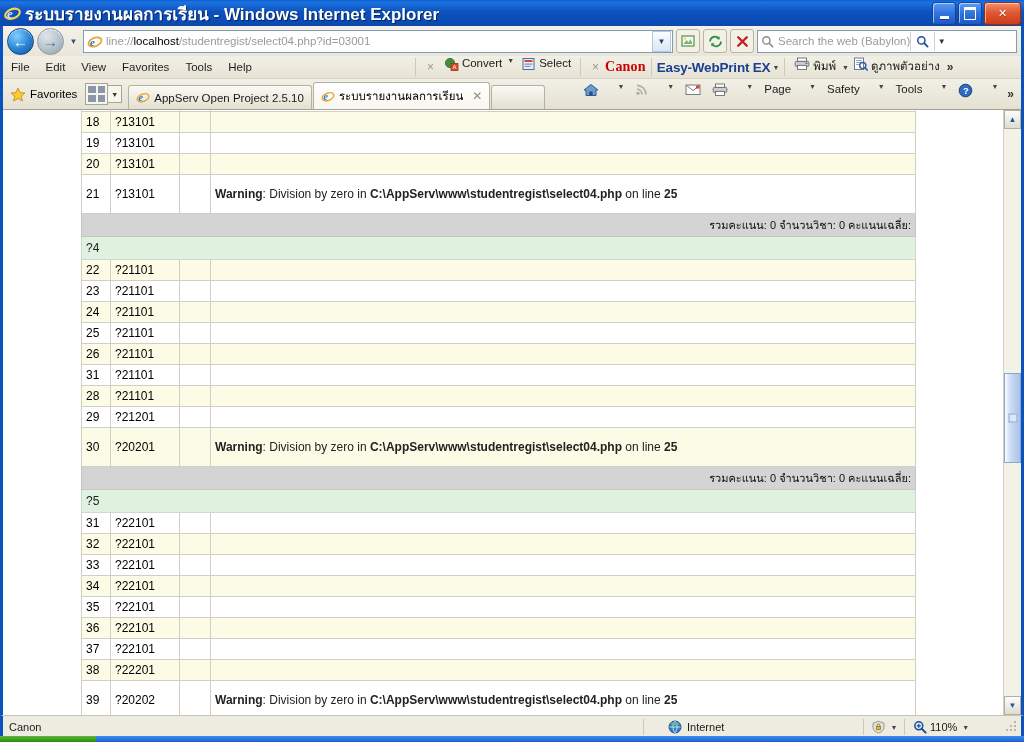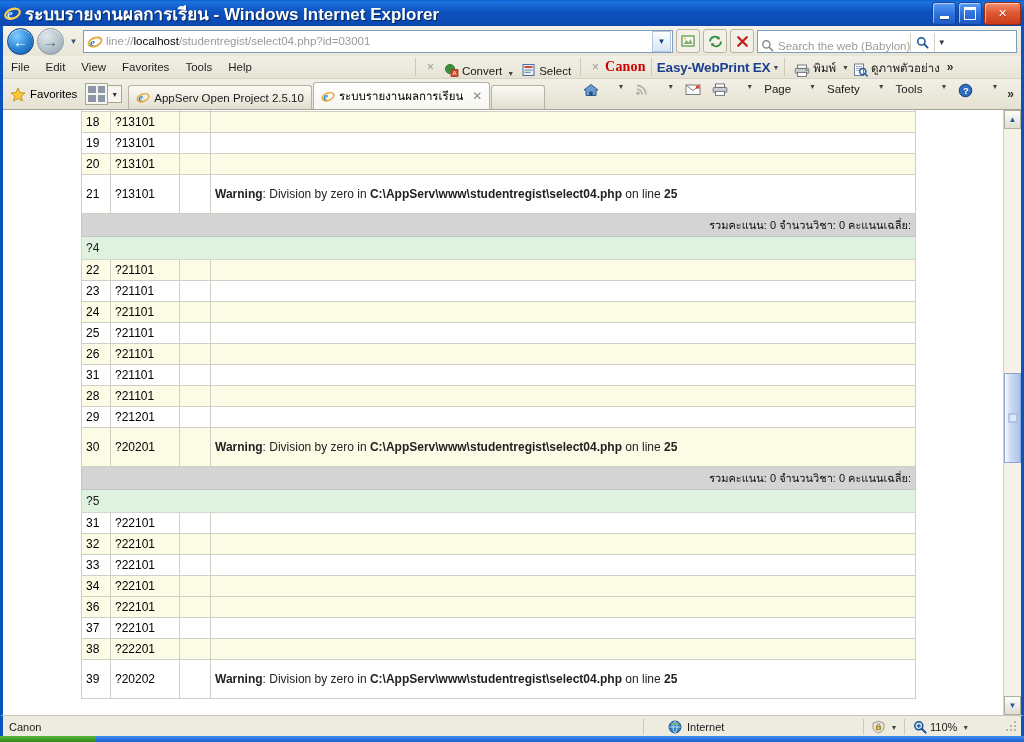--- a/index.html
+++ b/index.html
@@ -51,34 +51,34 @@
   .addrbox{flex:1 1 auto;height:21px;border:1px solid #7f9db9;background:#fff;display:flex;
     align-items:center;padding:0 1px 0 2px;min-width:0;}
   .addr-favicon{width:16px;height:15px;flex:0 0 16px;margin:0 3px 0 1px;position:relative;}
   .addr-url{flex:1 1 auto;font-size:11.5px;color:#999;white-space:nowrap;overflow:hidden;}
   .addr-url b{color:#000;font-weight:normal;}
   .addr-url .dim{color:#9a9a9a;}
   .addr-drop{width:17px;height:19px;flex:0 0 17px;display:flex;align-items:center;justify-content:center;
     background:linear-gradient(180deg,#fbfcfe,#d9e6f5);border:1px solid #b4c8e0;color:#16447e;font-size:8px;}
   .sqbtn{width:22px;height:22px;border:1px solid #b9b5a4;border-radius:3px;background:#f3f1e7;
     display:flex;align-items:center;justify-content:center;}
-  .searchbox{width:255px;height:21px;border:1px solid #7f9db9;background:#fff;display:flex;align-items:flex-end;
+  .searchbox{width:255px;height:21px;border:1px solid #7f9db9;background:#fff;display:flex;align-items:center;
     padding-left:3px;}
   .search-ph{color:#9b9b9b;font-size:11.5px;margin-left:4px;}
   .search-go{width:23px;height:19px;display:flex;align-items:center;justify-content:center;
     border-left:1px solid #d6d2c4;}
   .search-godrop{width:13px;height:19px;display:flex;align-items:center;justify-content:center;
     color:#333;font-size:8px;border-left:1px solid #d6d2c4;}
 
   
   .menurow{height:22px;flex:0 0 22px;display:flex;align-items:center;
     background:linear-gradient(180deg,#f2f0e6 0%,#e6e3d5 100%);border-bottom:1px solid #d7d3c4;}
   .menu-item{padding:0 8px;font-size:11.5px;color:#1f1f1f;height:20px;display:flex;align-items:center;}
   .tbsep{width:1px;height:18px;background:#cdc8b8;margin:0 5px;}
-  .tbtn{display:flex;align-items:flex-end;gap:3px;padding:0 4px;height:20px;font-size:11.5px;color:#1a1a1a;
+  .tbtn{display:flex;align-items:flex-start;gap:3px;padding:0 4px;height:20px;font-size:11.5px;color:#1a1a1a;
     white-space:nowrap;}
   .tb-x{color:#9a968a;font-size:12px;padding:0 6px;}
   .caret{font-size:7px;color:#444;margin-left:2px;}
   .canon{color:#cc0000;font-weight:bold;font-size:14px;letter-spacing:.2px;font-family:"Liberation Serif",serif;}
   .ewp{color:#1b3f8f;font-weight:bold;font-size:13.5px;letter-spacing:-.2px;}
   .chev{font-size:12px;font-weight:bold;color:#333;padding:0 3px;}
 
   
   .favrow{height:30px;flex:0 0 30px;display:flex;align-items:flex-end;
     background:linear-gradient(180deg,#f2f0e6 0%,#e4e1d2 100%);padding-left:5px;}
@@ -536,20 +536,26 @@
                   <td class="code">?22101</td>
                   <td class="c3"></td>
                   <td class="rest"></td>
                 </tr>
                 <tr class="odd">
                   <td class="num">34</td>
                   <td class="code">?22101</td>
                   <td class="c3"></td>
                   <td class="rest"></td>
                 </tr>
+                <tr class="even">
+                  <td class="num">35</td>
+                  <td class="code">?22101</td>
+                  <td class="c3"></td>
+                  <td class="rest"></td>
+                </tr>
                 <tr class="odd">
                   <td class="num">36</td>
                   <td class="code">?22101</td>
                   <td class="c3"></td>
                   <td class="rest"></td>
                 </tr>
                 <tr class="even">
                   <td class="num">37</td>
                   <td class="code">?22101</td>
                   <td class="c3"></td>

